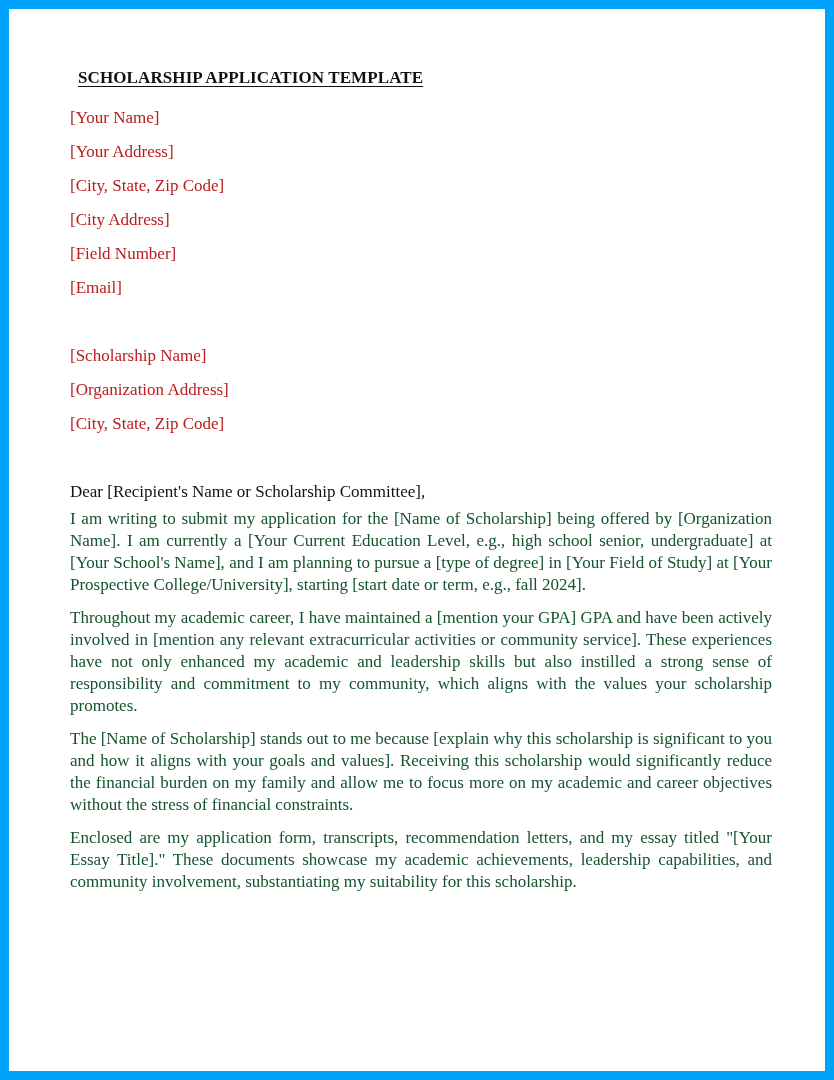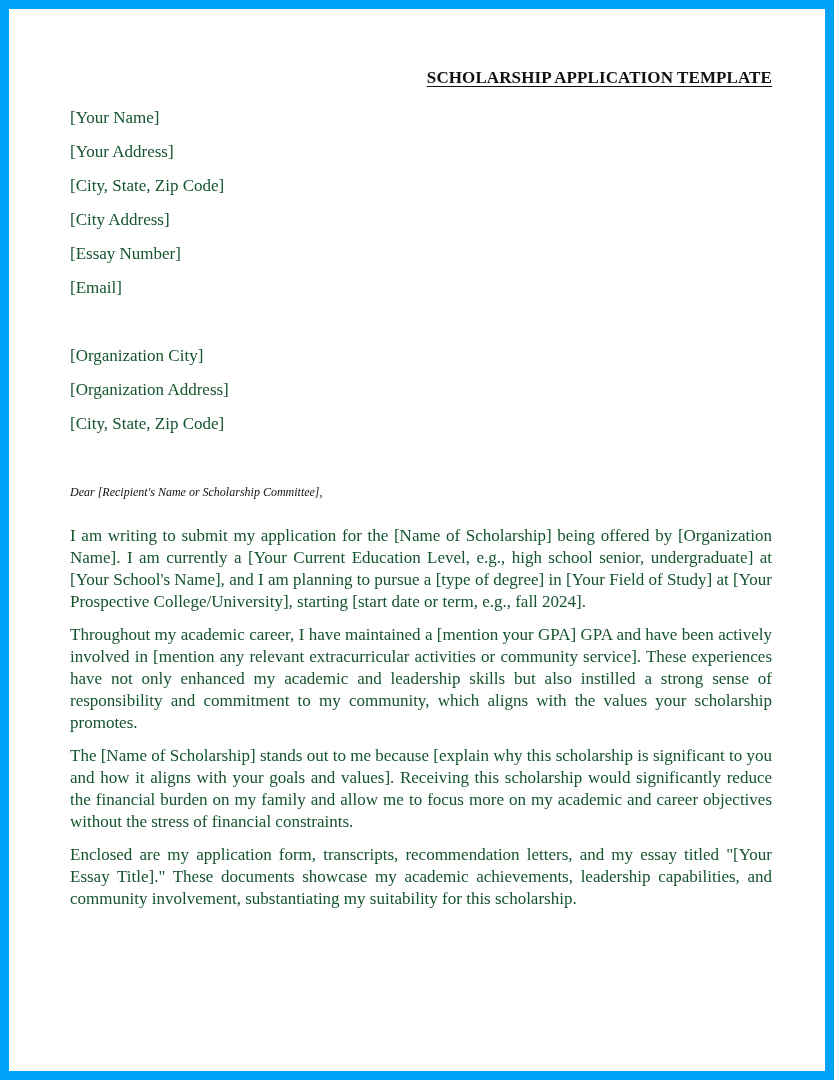--- a/index.html
+++ b/index.html
@@ -28,54 +28,53 @@
     position: absolute;
     left: 0;
     top: 0;
     width: 816px;
     height: 1062px;
     padding: 58px 53px 0 61px;
     background: #ffffff;
   }
 
   .doc-title {
-    text-align: right;
+    text-align: left;
     font-weight: bold;
     font-size: 17px;
     line-height: 22px;
     text-decoration: underline;
     text-underline-offset: 3px;
     letter-spacing: 0.1px;
     color: #111111;
     margin: 0 0 18px 0;
     padding-left: 8px;
   }
 
   .sender-block,
   .recipient-block {
     margin: 0;
   }
 
   .addr-line {
     font-size: 17px;
     line-height: 22px;
-    color: #14532d;
+    color: #b91c1c;
     margin: 0 0 12px 0;
     white-space: nowrap;
   }
 
   .block-gap-sender { height: 34px; }
   .block-gap-recipient { height: 34px; }
 
   .salutation {
-    font-size: 12px;
+    font-size: 17px;
     line-height: 22px;
     color: #111111;
-    margin: 0 0 22px 0;
-    font-style: italic;
+    margin: 0 0 5px 0;
   }
 
   .body-para {
     font-size: 17px;
     line-height: 22px;
     color: #14532d;
     text-align: justify;
     text-justify: inter-word;
     margin: 0 0 11px 0;
     hyphens: none;
@@ -91,28 +90,28 @@
 <div class="page-frame">
   <div class="doc-body">
 
     <h1 class="doc-title">SCHOLARSHIP APPLICATION TEMPLATE</h1>
 
     <div class="sender-block">
       <p class="addr-line">[Your Name]</p>
       <p class="addr-line">[Your Address]</p>
       <p class="addr-line">[City, State, Zip Code]</p>
       <p class="addr-line">[City Address]</p>
-      <p class="addr-line">[Essay Number]</p>
+      <p class="addr-line">[Field Number]</p>
       <p class="addr-line">[Email]</p>
     </div>
 
     <div class="block-gap-sender"></div>
 
     <div class="recipient-block">
-      <p class="addr-line">[Organization City]</p>
+      <p class="addr-line">[Scholarship Name]</p>
       <p class="addr-line">[Organization Address]</p>
       <p class="addr-line">[City, State, Zip Code]</p>
     </div>
 
     <div class="block-gap-recipient"></div>
 
     <p class="salutation">Dear [Recipient's Name or Scholarship Committee],</p>
 
     <p class="body-para">I am writing to submit my application for the [Name of Scholarship] being offered by [Organization Name]. I am currently a [Your Current Education Level, e.g., high school senior, undergraduate] at [Your School's Name], and I am planning to pursue a [type of degree] in [Your Field of Study] at [Your Prospective College/University], starting [start date or term, e.g., fall 2024].</p>
     <p class="body-para">Throughout my academic career, I have maintained a [mention your GPA] GPA and have been actively involved in [mention any relevant extracurricular activities or community service]. These experiences have not only enhanced my academic and leadership skills but also instilled a strong sense of responsibility and commitment to my community, which aligns with the values your scholarship promotes.</p>

